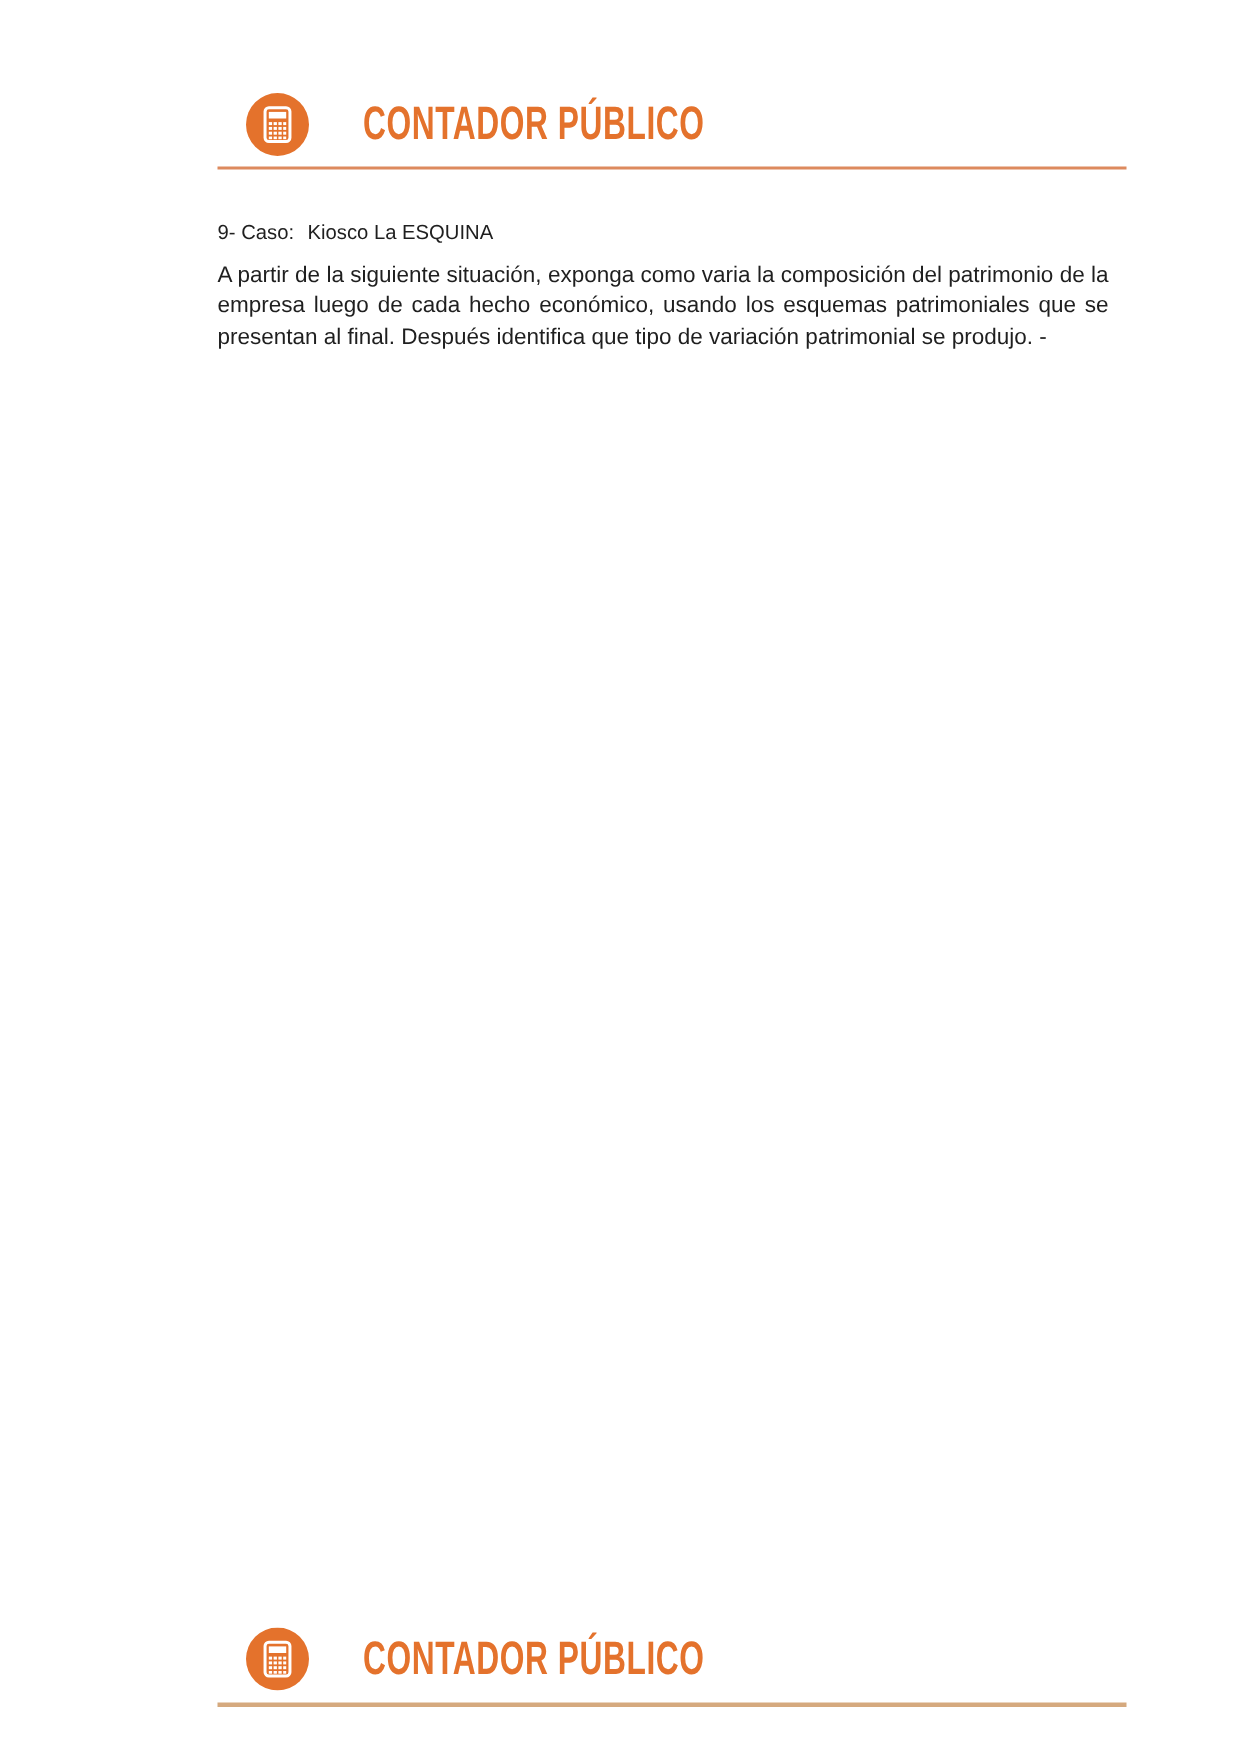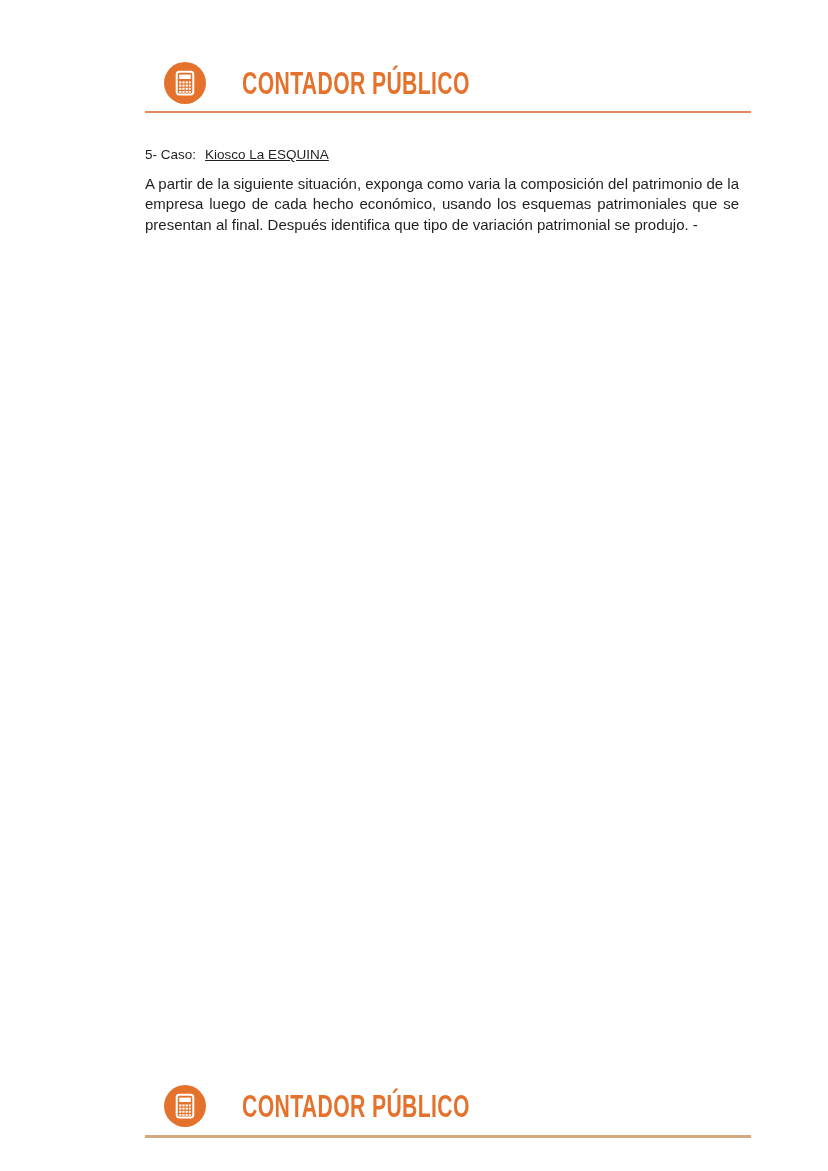--- a/index.html
+++ b/index.html
@@ -69,21 +69,20 @@
     top:132px;
     width:594px;
   }
   .case-heading{
     font-size:13.5px;
     font-weight:normal;
     margin:0 0 9px 0;
     line-height:20px;
   }
   .case-title{
-    text-decoration:underline;
     margin-left:9px;
   }
   .body-paragraph{
     margin:0;
     font-size:15px;
     line-height:20.4px;
     text-align:justify;
   }
 </style>
 </head>
@@ -115,21 +114,21 @@
             <rect x="21.6" y="29.0" width="2.2" height="1.8"></rect>
             <rect x="24.8" y="29.0" width="2.0" height="1.8"></rect>
         </g>
       </svg>
       <span class="logo-text">CONTADOR PÚBLICO</span>
     </div>
     <div class="rule"></div>
   </header>
 
   <main class="doc-content">
-    <h2 class="case-heading"><span>5- Caso:</span><span class="case-title">Kiosco La ESQUINA</span></h2>
+    <h2 class="case-heading"><span>9- Caso:</span><span class="case-title">Kiosco La ESQUINA</span></h2>
     <p class="body-paragraph">A partir de la siguiente situación, exponga como varia la composición del patrimonio de la empresa luego de cada hecho económico, usando los esquemas patrimoniales que se presentan al final. Después identifica que tipo de variación patrimonial se produjo. -</p>
   </main>
 
   <footer class="brand footer-brand">
     <div class="logo-row">
       <svg class="logo-mark" viewBox="0 0 42 42" aria-hidden="true">
         <circle cx="21" cy="21" r="21" fill="#E4722C"></circle>
         <rect x="12.7" y="9.8" width="16.6" height="22.6" rx="2.6" fill="none" stroke="#FFFFFF" stroke-width="2"></rect>
         <rect x="15.2" y="12.6" width="11.6" height="4.4" fill="#FFFFFF"></rect>
         <g fill="#FFFFFF">

